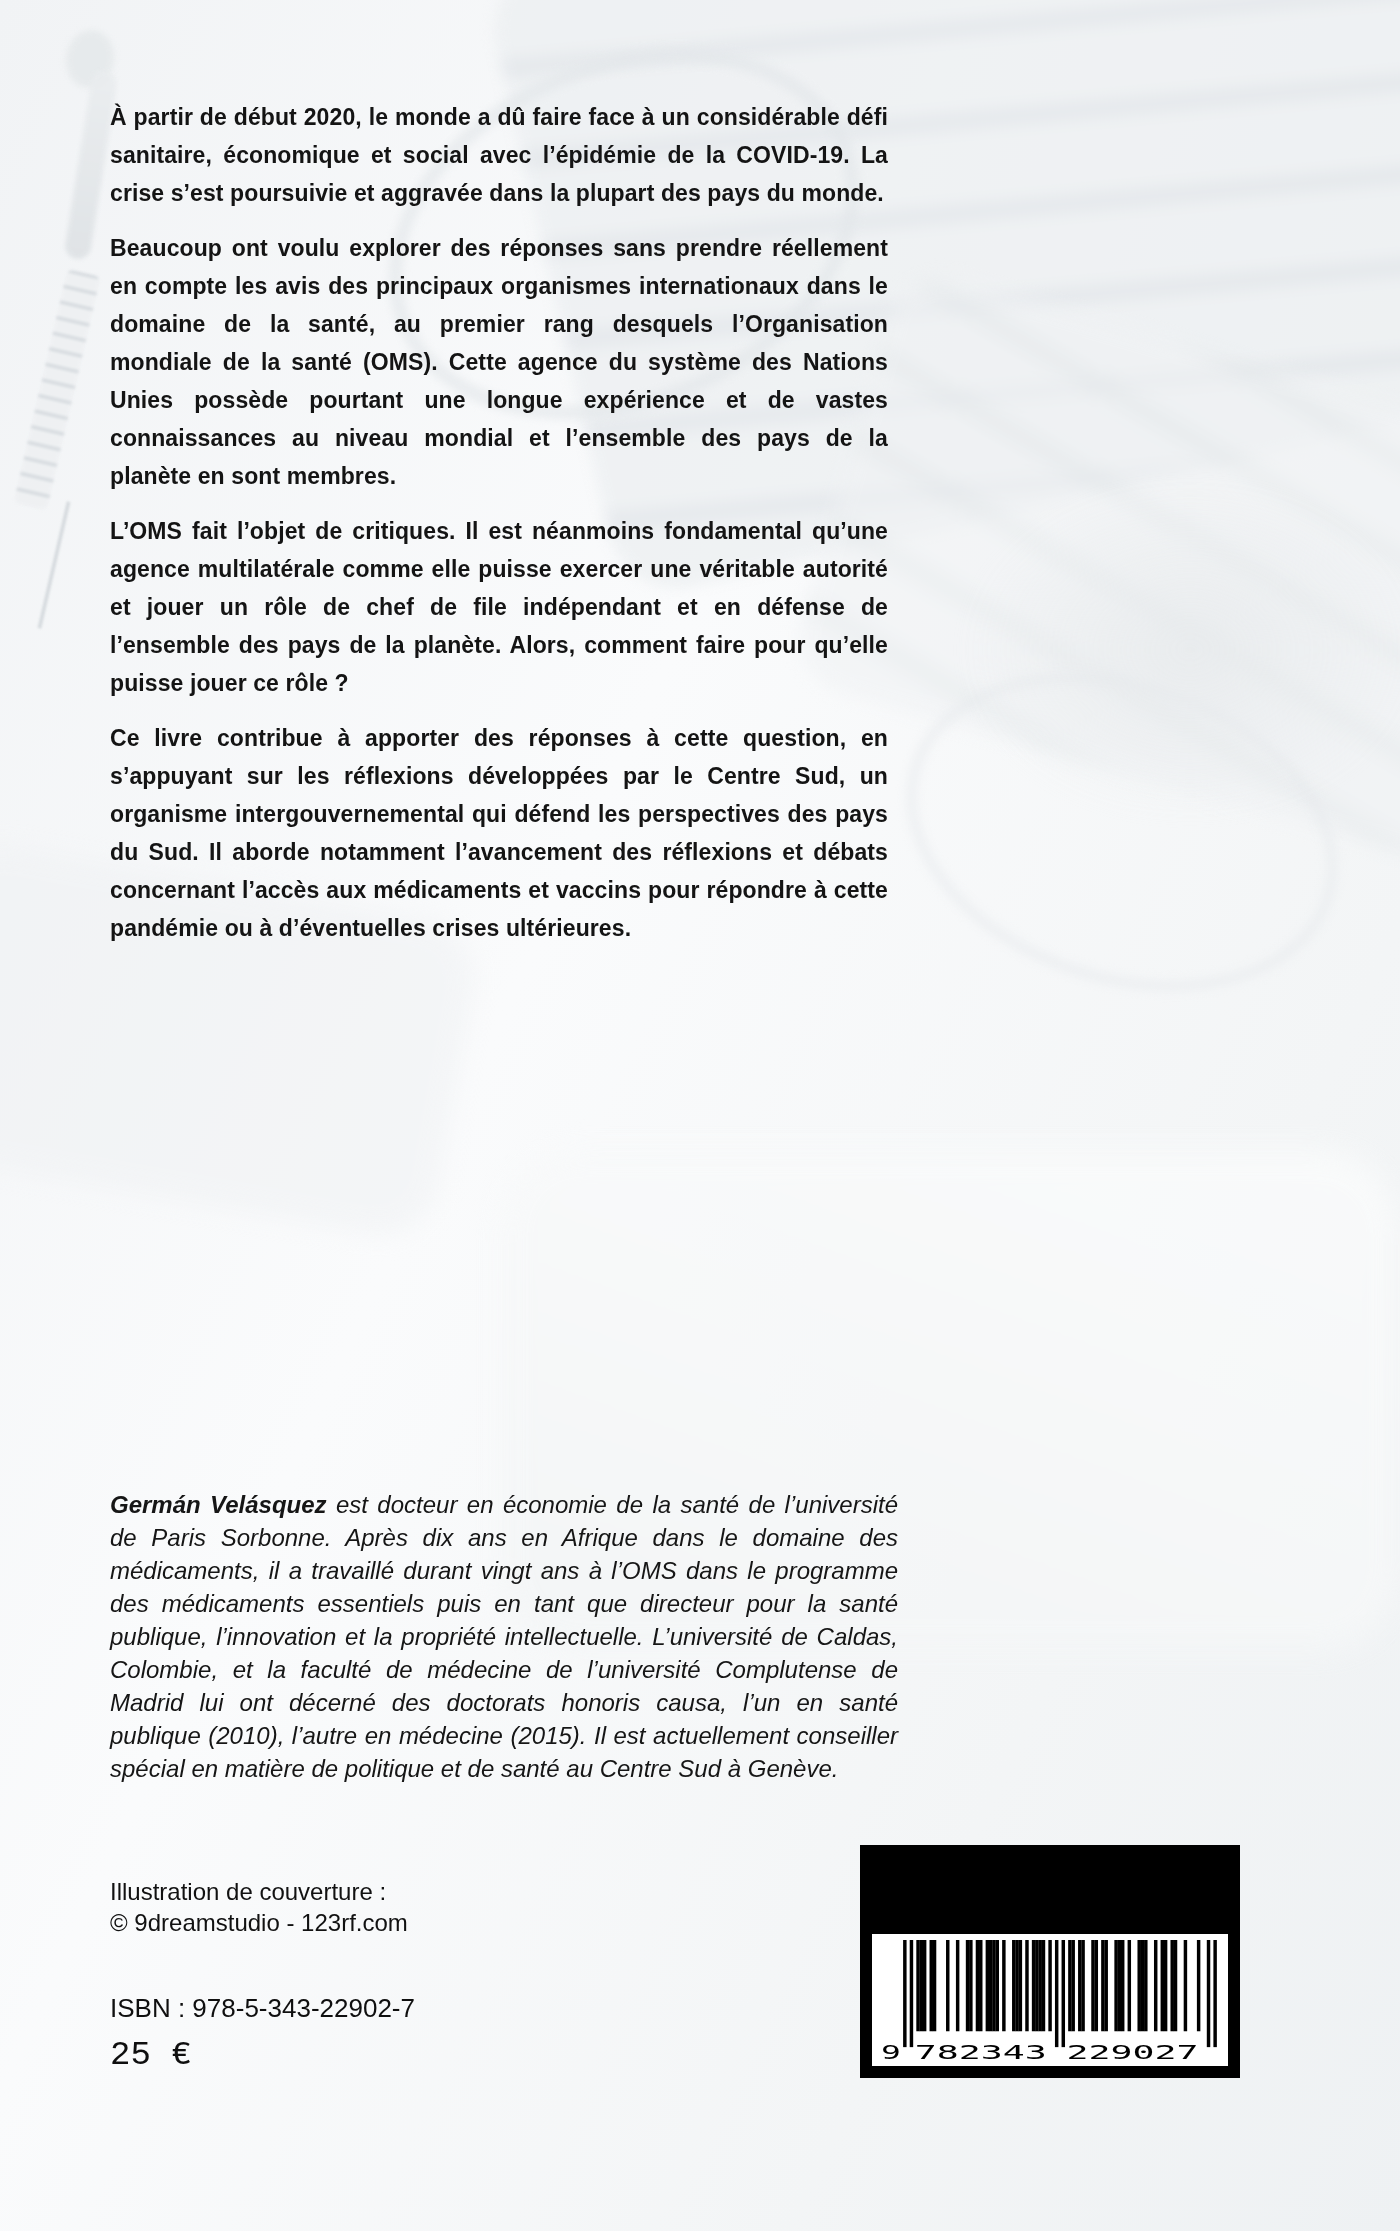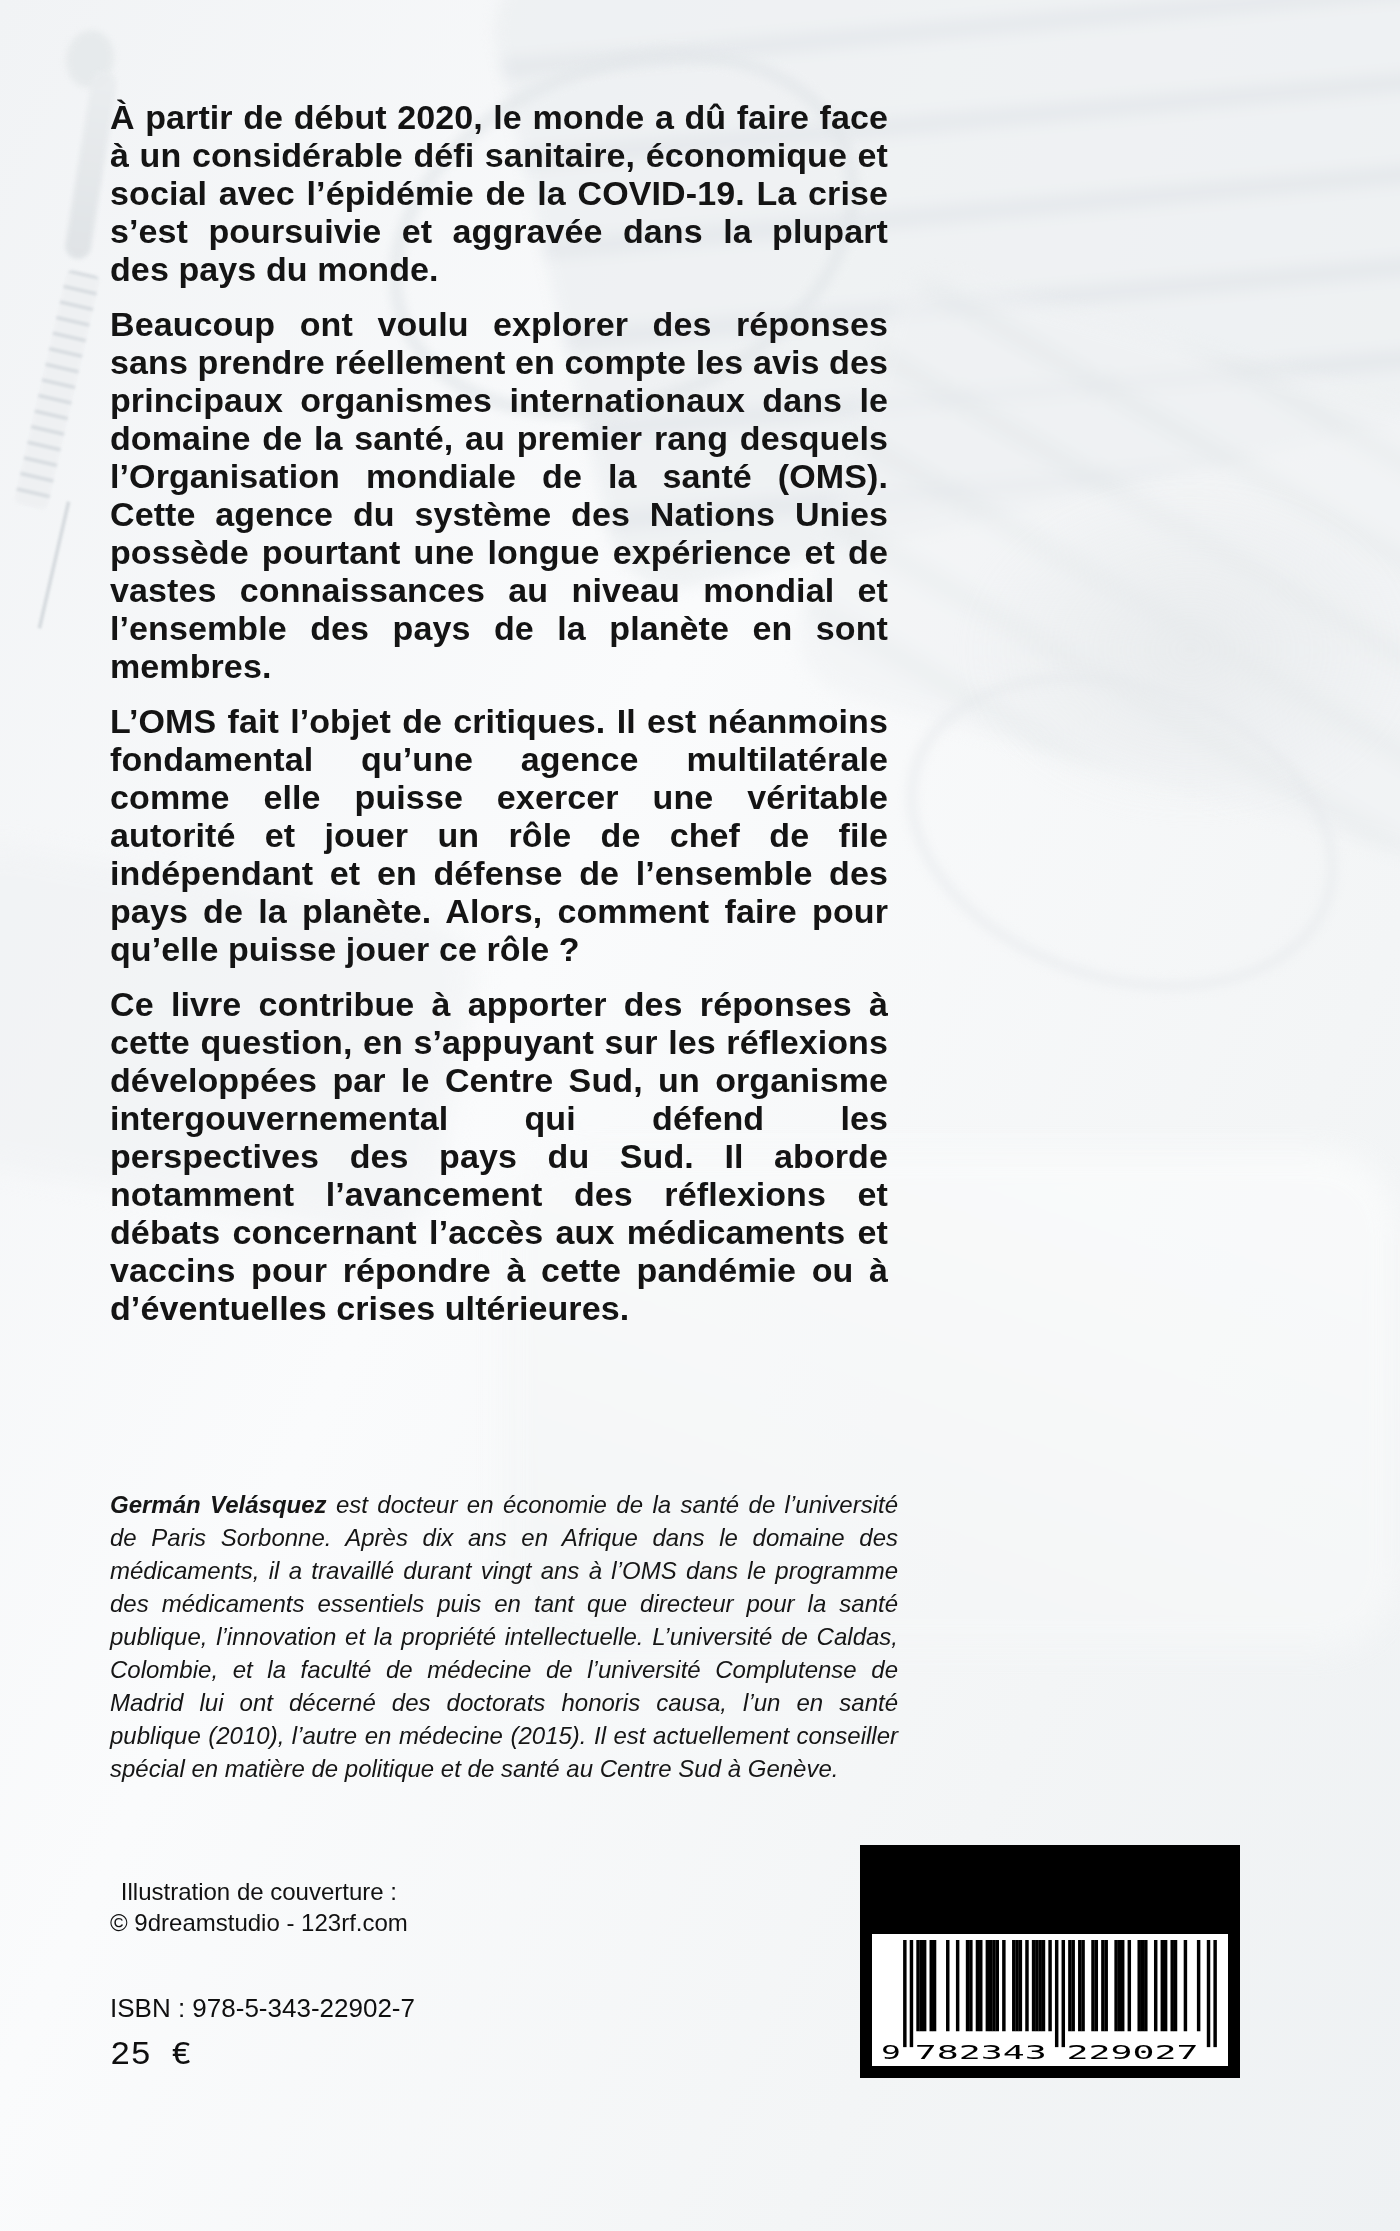--- a/index.html
+++ b/index.html
@@ -33,29 +33,29 @@
         transform:rotate(13deg);filter:blur(1px);opacity:.8;}
   .glove{left:960px;top:480px;width:460px;height:340px;border-radius:50%;
         background:radial-gradient(closest-side,#e7eaec,rgba(231,234,236,0));filter:blur(10px);opacity:.8;}
   .mask-low{left:-80px;top:880px;width:540px;height:320px;border-radius:60px;
         background:#eff1f3;transform:rotate(10deg);filter:blur(12px);opacity:.55;}
   .sheet-low{left:500px;top:1150px;width:900px;height:500px;border-radius:80px;
         background:linear-gradient(20deg,#f3f5f6,#fbfcfc);filter:blur(14px);opacity:.8;}
 
   
   .main-text{position:absolute;left:110px;top:98px;width:778px;
-        font-size:34px;line-height:38px;font-weight:600;letter-spacing:.1px;}
+        font-size:23px;line-height:38px;font-weight:600;letter-spacing:.1px;}
   .main-text p{margin:0 0 17px 0;text-align:justify;}
 
   .bio{position:absolute;left:110px;top:1488px;width:788px;
         font-size:24px;line-height:33px;font-style:italic;text-align:justify;color:#161616;}
   .bio .author{font-weight:bold;}
 
   .illustration{position:absolute;left:110px;top:1876px;
-        font-size:24px;line-height:31px;color:#111;text-align:center;}
+        font-size:24px;line-height:31px;color:#111;}
   .isbn{position:absolute;left:110px;top:1993px;font-size:26px;color:#0f0f0f;}
   .price{position:absolute;left:110px;top:2036px;font-size:34px;color:#0f0f0f;font-family:Liberation Mono, monospace;}
 
   
   .barcode-box{position:absolute;left:860px;top:1845px;width:380px;height:233px;
         background:#000;box-sizing:border-box;padding:12px;
         display:flex;flex-direction:column;justify-content:flex-end;}
   .barcode-panel{background:#fff;height:132px;width:100%;box-sizing:border-box;
         padding:6px 8px 3px 8px;}
   .barcode-panel svg{width:100%;height:100%;display:block;}

